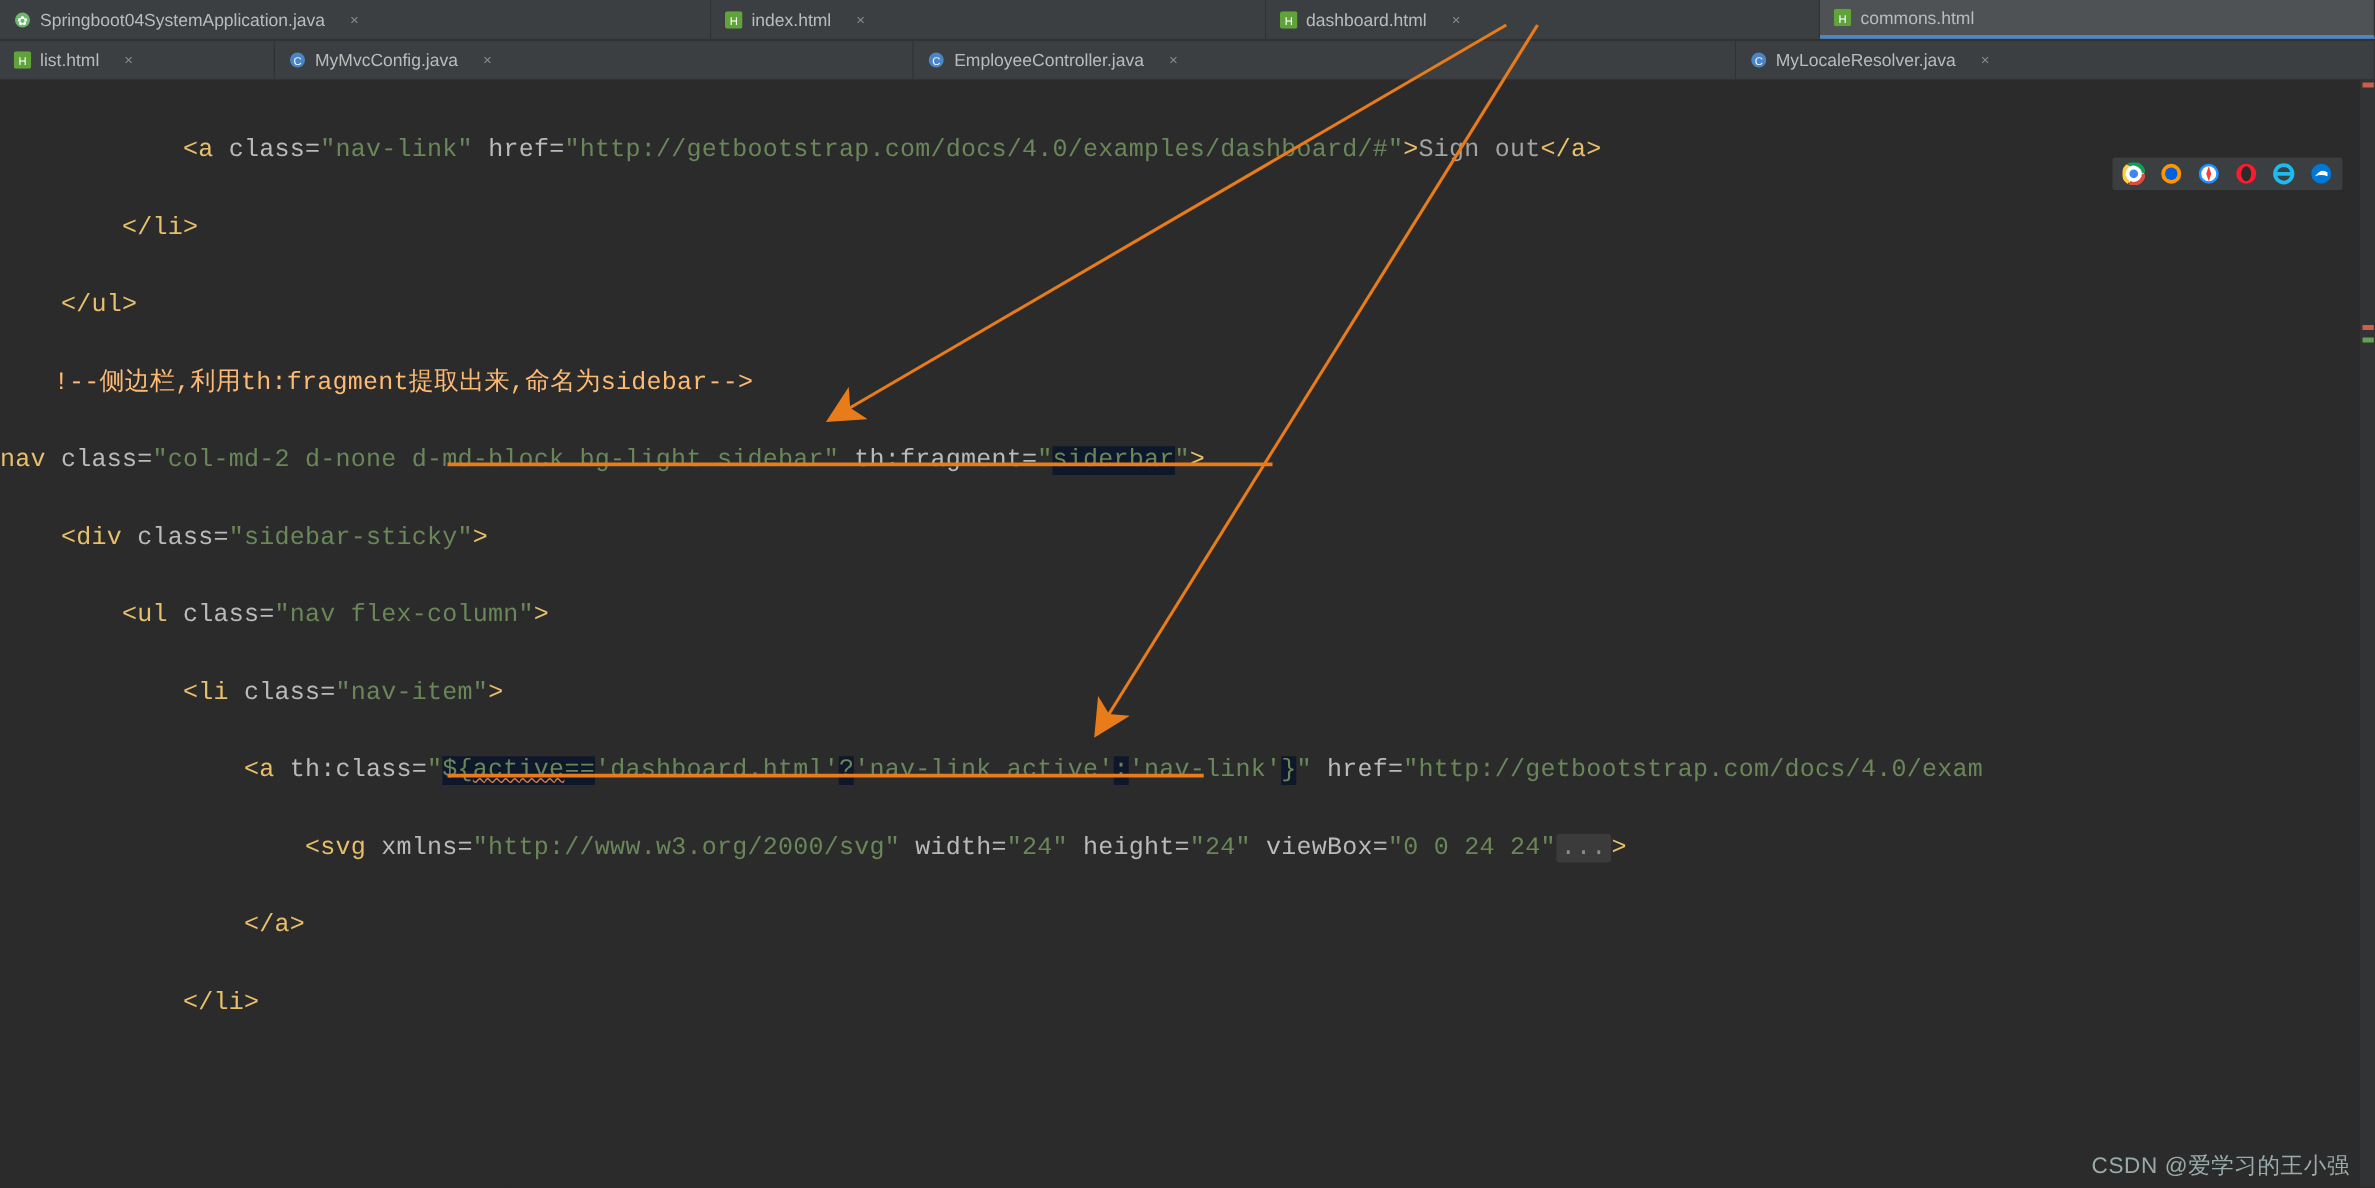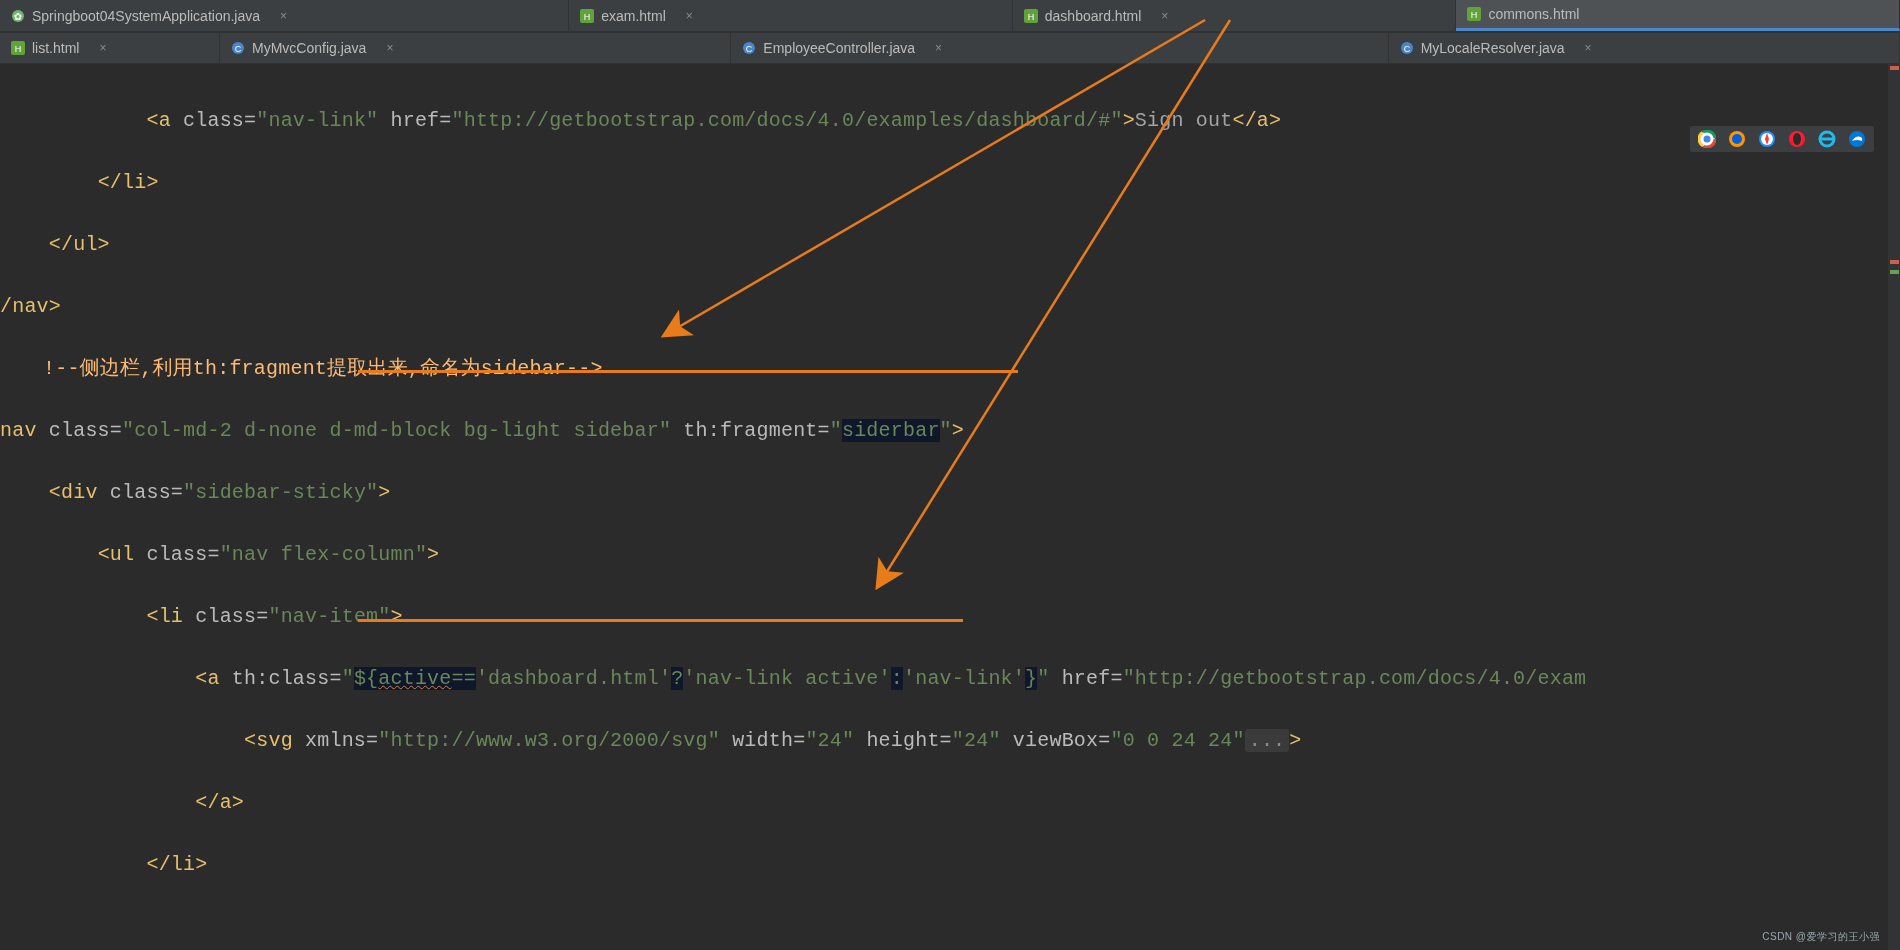--- a/index.html
+++ b/index.html
@@ -120,21 +120,21 @@
     width: 12px;
     background: #313335;
   }
   .g-mark { position: absolute; right: 1px; width: 9px; height: 4px; }
 
   .watermark {
     position: absolute;
     right: 20px;
     bottom: 6px;
     font-family: -apple-system, 'Segoe UI', Arial, sans-serif;
-    font-size: 10px;
+    font-size: 18px;
     color: #9aa;
     letter-spacing: 0.5px;
     z-index: 40;
   }
 </style>
 </head>
 <body>
 
 <div class="tab-row">
   <div class="tab" style="flex:1.3">
@@ -147,21 +147,21 @@
     <span>Springboot04SystemApplication.java</span>
     <span class="close">×</span>
   </div>
   <div class="tab" style="flex:1">
     <span class="tab-icon">
         <svg width="14" height="14">
           <rect width="14" height="14" rx="2" fill="#61a33b"></rect>
           <text x="7" y="11" font-size="9" fill="#fff" text-anchor="middle">H</text>
         </svg>
       </span>
-    <span>exam.html</span>
+    <span>index.html</span>
     <span class="close">×</span>
   </div>
   <div class="tab" style="flex:1">
     <span class="tab-icon">
         <svg width="14" height="14">
           <rect width="14" height="14" rx="2" fill="#61a33b"></rect>
           <text x="7" y="11" font-size="9" fill="#fff" text-anchor="middle">H</text>
         </svg>
       </span>
     <span>dashboard.html</span>
@@ -218,21 +218,20 @@
       </span>
     <span>MyLocaleResolver.java</span>
     <span class="close">×</span>
   </div>
 </div>
 
 <div class="editor">
 <span class="ln">            <span class="tag">&lt;a </span><span class="attr">class=</span><span class="str">"nav-link" </span><span class="attr">href=</span><span class="str">"<span>http://getbootstrap.com/docs/4.0/examples/dashboard/#</span>"</span><span class="tag">&gt;</span><span class="txt-w">Sign out</span><span class="tag">&lt;/a&gt;</span></span>
 <span class="ln">        <span class="tag">&lt;/li&gt;</span></span>
 <span class="ln">    <span class="tag">&lt;/ul&gt;</span></span>
-<span class="ln"><span class="tag">/nav&gt;</span></span>
 <span class="ln"><span class="comment">!--侧边栏,利用th:fragment提取出来,命名为sidebar--&gt;</span></span>
 <span class="ln"><span class="tag">nav </span><span class="attr">class=</span><span class="str">"<span>col-md-2 d-none d-md-block bg-light sidebar</span>" </span><span class="attr">th:fragment=</span><span class="str">"<span class="strhl">siderbar</span>"</span><span class="tag">&gt;</span></span>
 <span class="ln">    <span class="tag">&lt;div </span><span class="attr">class=</span><span class="str">"<span>sidebar-sticky</span>"</span><span class="tag">&gt;</span></span>
 <span class="ln">        <span class="tag">&lt;ul </span><span class="attr">class=</span><span class="str">"<span>nav flex-column</span>"</span><span class="tag">&gt;</span></span>
 <span class="ln">            <span class="tag">&lt;li </span><span class="attr">class=</span><span class="str">"<span>nav-item</span>"</span><span class="tag">&gt;</span></span>
 <span class="ln">                <span class="tag">&lt;a </span><span class="attr">th:class=</span><span class="str">"<span class="strhl">${<span class="wavy">active</span>==</span>'dashboard.html'<span class="strhl">?</span>'nav-link active'<span class="strhl">:</span>'nav-link'<span class="strhl">}</span>" </span><span class="attr">href=</span><span class="str">"<span>http://getbootstrap.com/docs/4.0/exam</span></span></span>
 <span class="ln">                    <span class="tag">&lt;svg </span><span class="attr">xmlns=</span><span class="str">"<span>http://www.w3.org/2000/svg</span>" </span><span class="attr">width=</span><span class="str">"<span>24</span>" </span><span class="attr">height=</span><span class="str">"<span>24</span>" </span><span class="attr">viewBox=</span><span class="str">"<span>0 0 24 24</span>"</span><span class="fold">...</span><span class="tag">&gt;</span></span>
 <span class="ln">                <span class="tag">&lt;/a&gt;</span></span>
 <span class="ln">            <span class="tag">&lt;/li&gt;</span></span>
 

